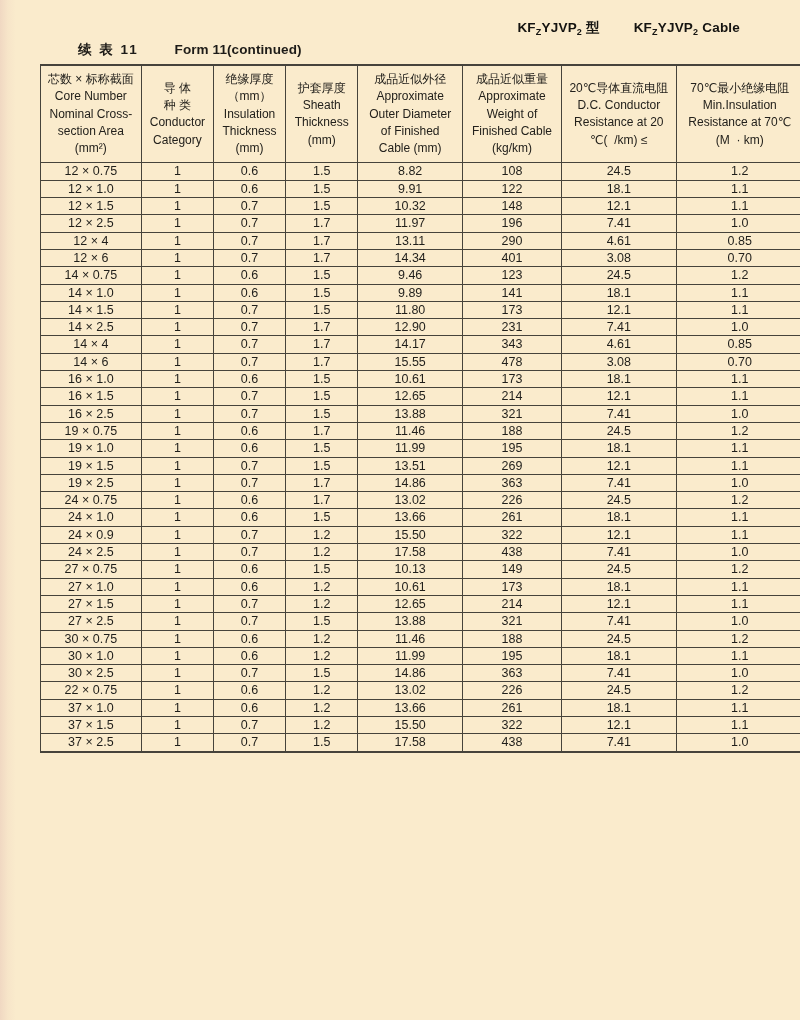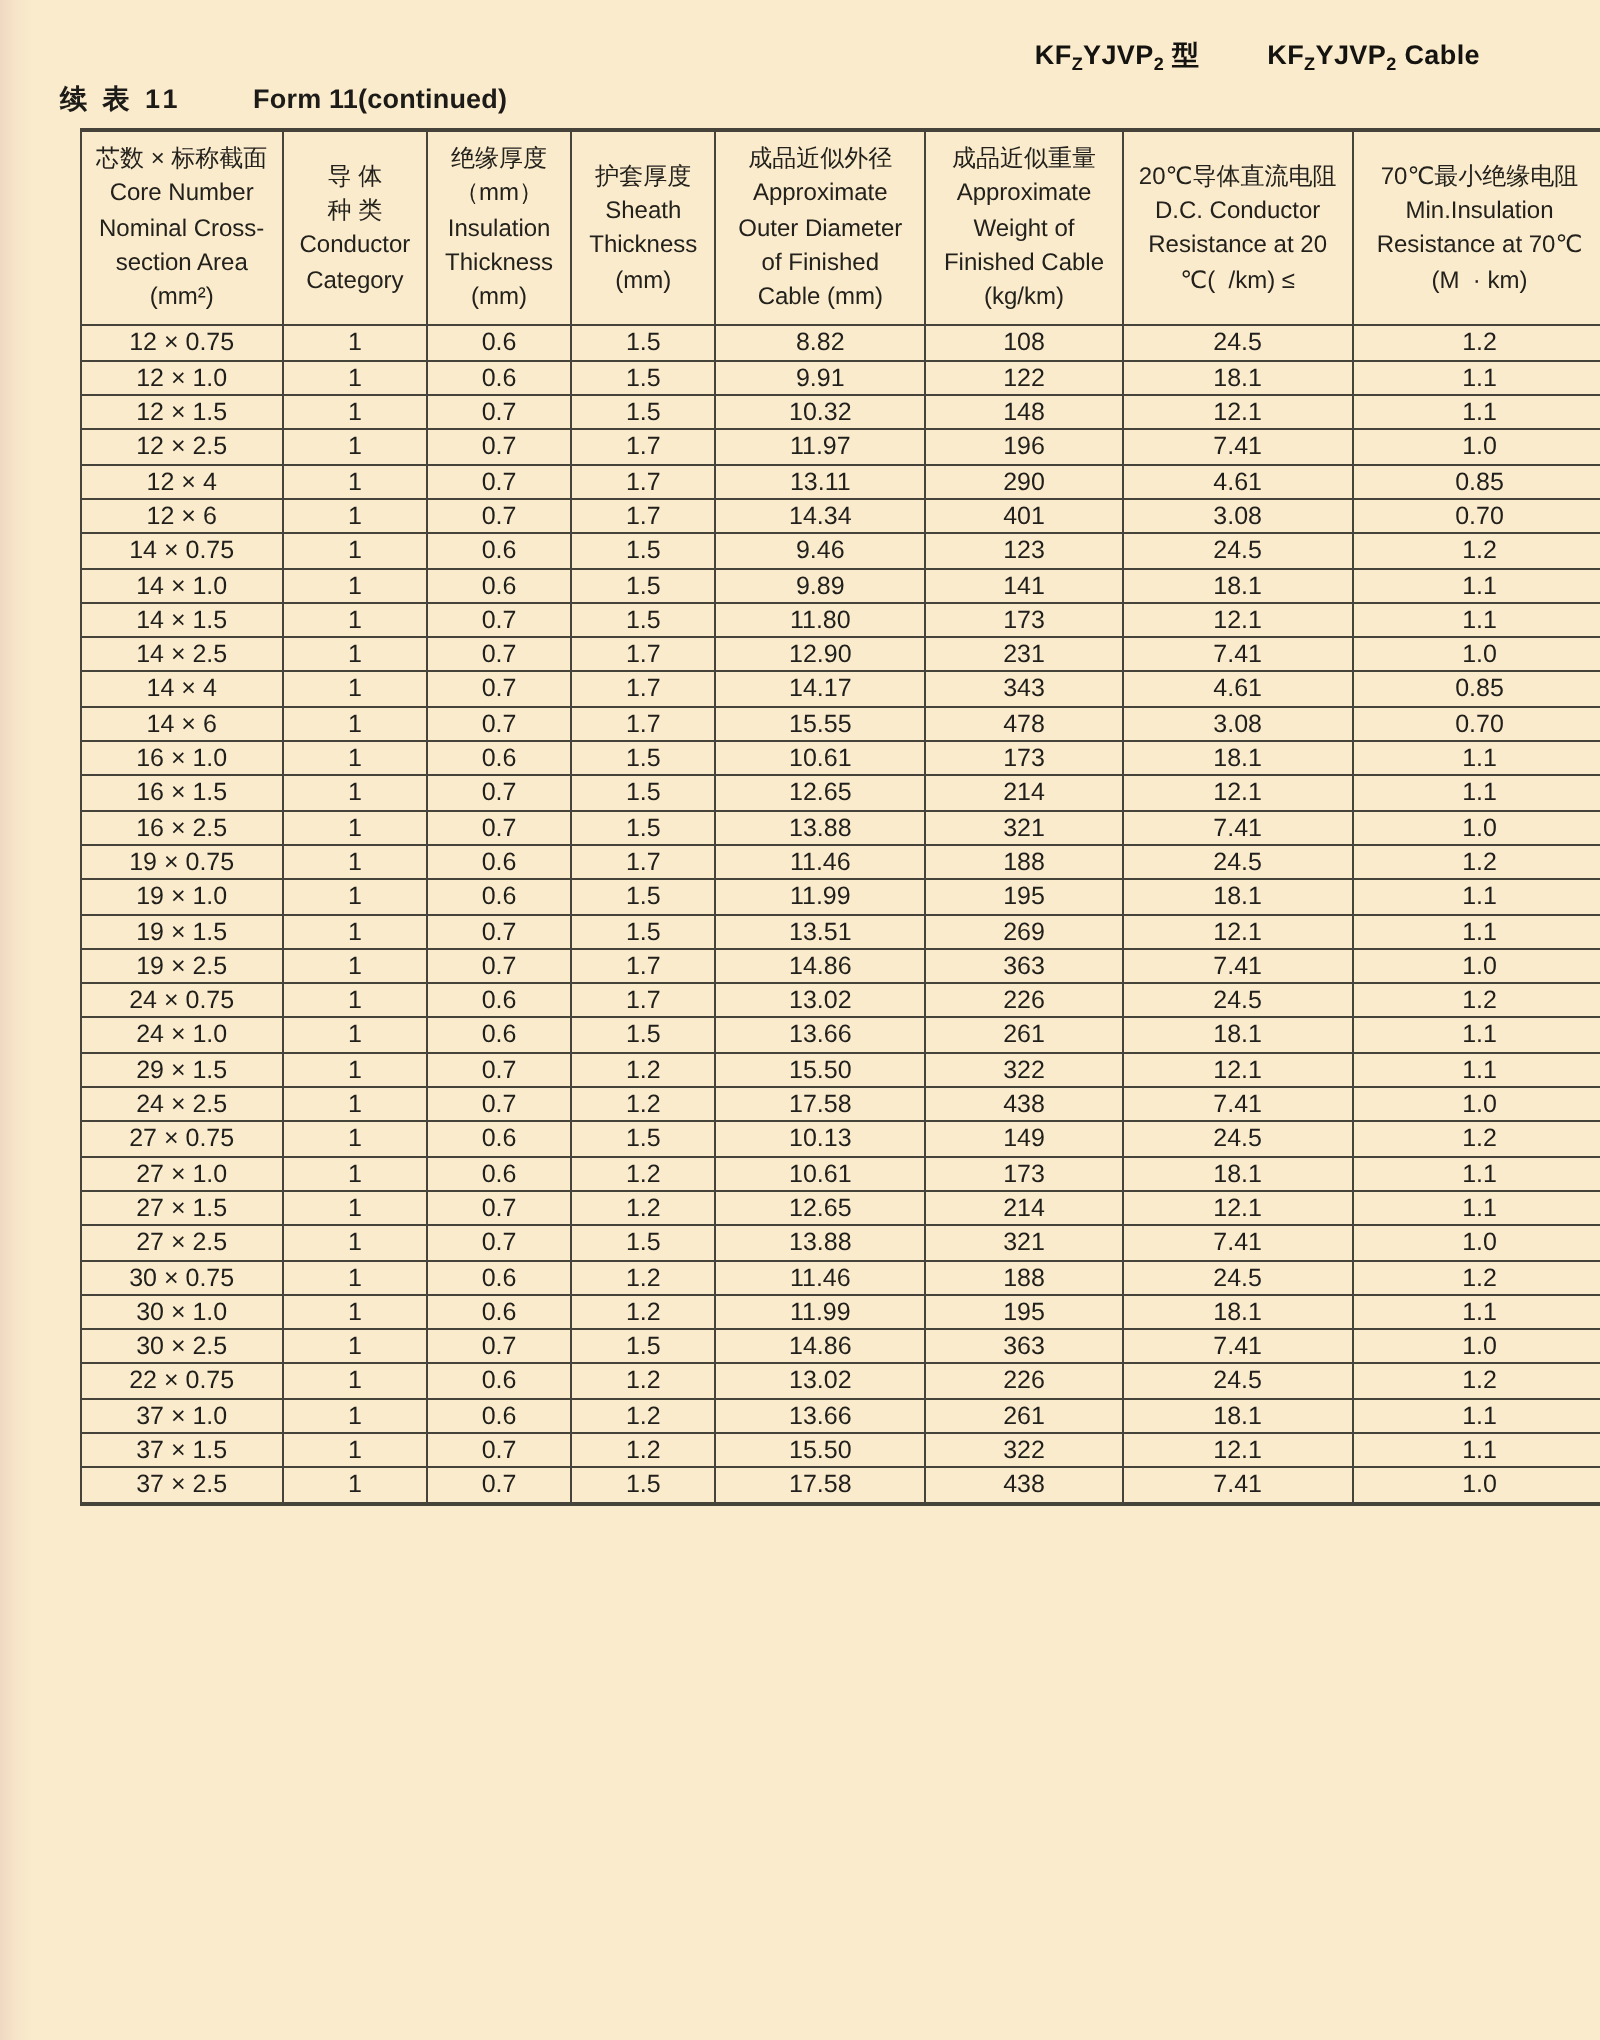--- a/index.html
+++ b/index.html
@@ -36,21 +36,21 @@
   }
   .continued-line {
     position: absolute;
     top: 41px;
     left: 30px;
     font-size: 13.5px;
     font-weight: bold;
     color: #1d1b17;
     white-space: nowrap;
   }
-  .continued-line .cn { letter-spacing: 2px; }
+  .continued-line .cn { letter-spacing: 2px; margin-left: 48px; }
   .continued-line .en { margin-left: 32px; letter-spacing: 0.1px; }
 
   table.spec {
     position: absolute;
     top: 64px;
     left: 40px;
     width: 764px;
     border-collapse: collapse;
     table-layout: fixed;
     background: transparent;
@@ -324,21 +324,21 @@
           <td>24 × 1.0</td>
           <td>1</td>
           <td>0.6</td>
           <td>1.5</td>
           <td>13.66</td>
           <td>261</td>
           <td>18.1</td>
           <td>1.1</td>
         </tr>
         <tr>
-          <td>29 × 1.5</td>
+          <td>24 × 0.9</td>
           <td>1</td>
           <td>0.7</td>
           <td>1.2</td>
           <td>15.50</td>
           <td>322</td>
           <td>12.1</td>
           <td>1.1</td>
         </tr>
         <tr>
           <td>24 × 2.5</td>

